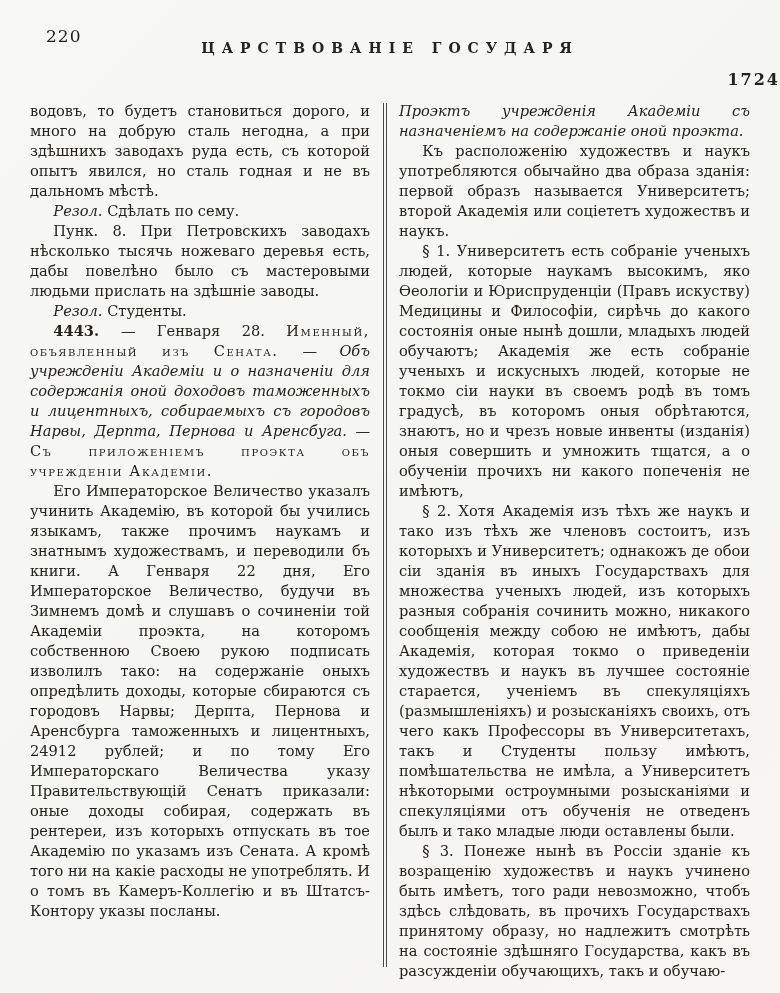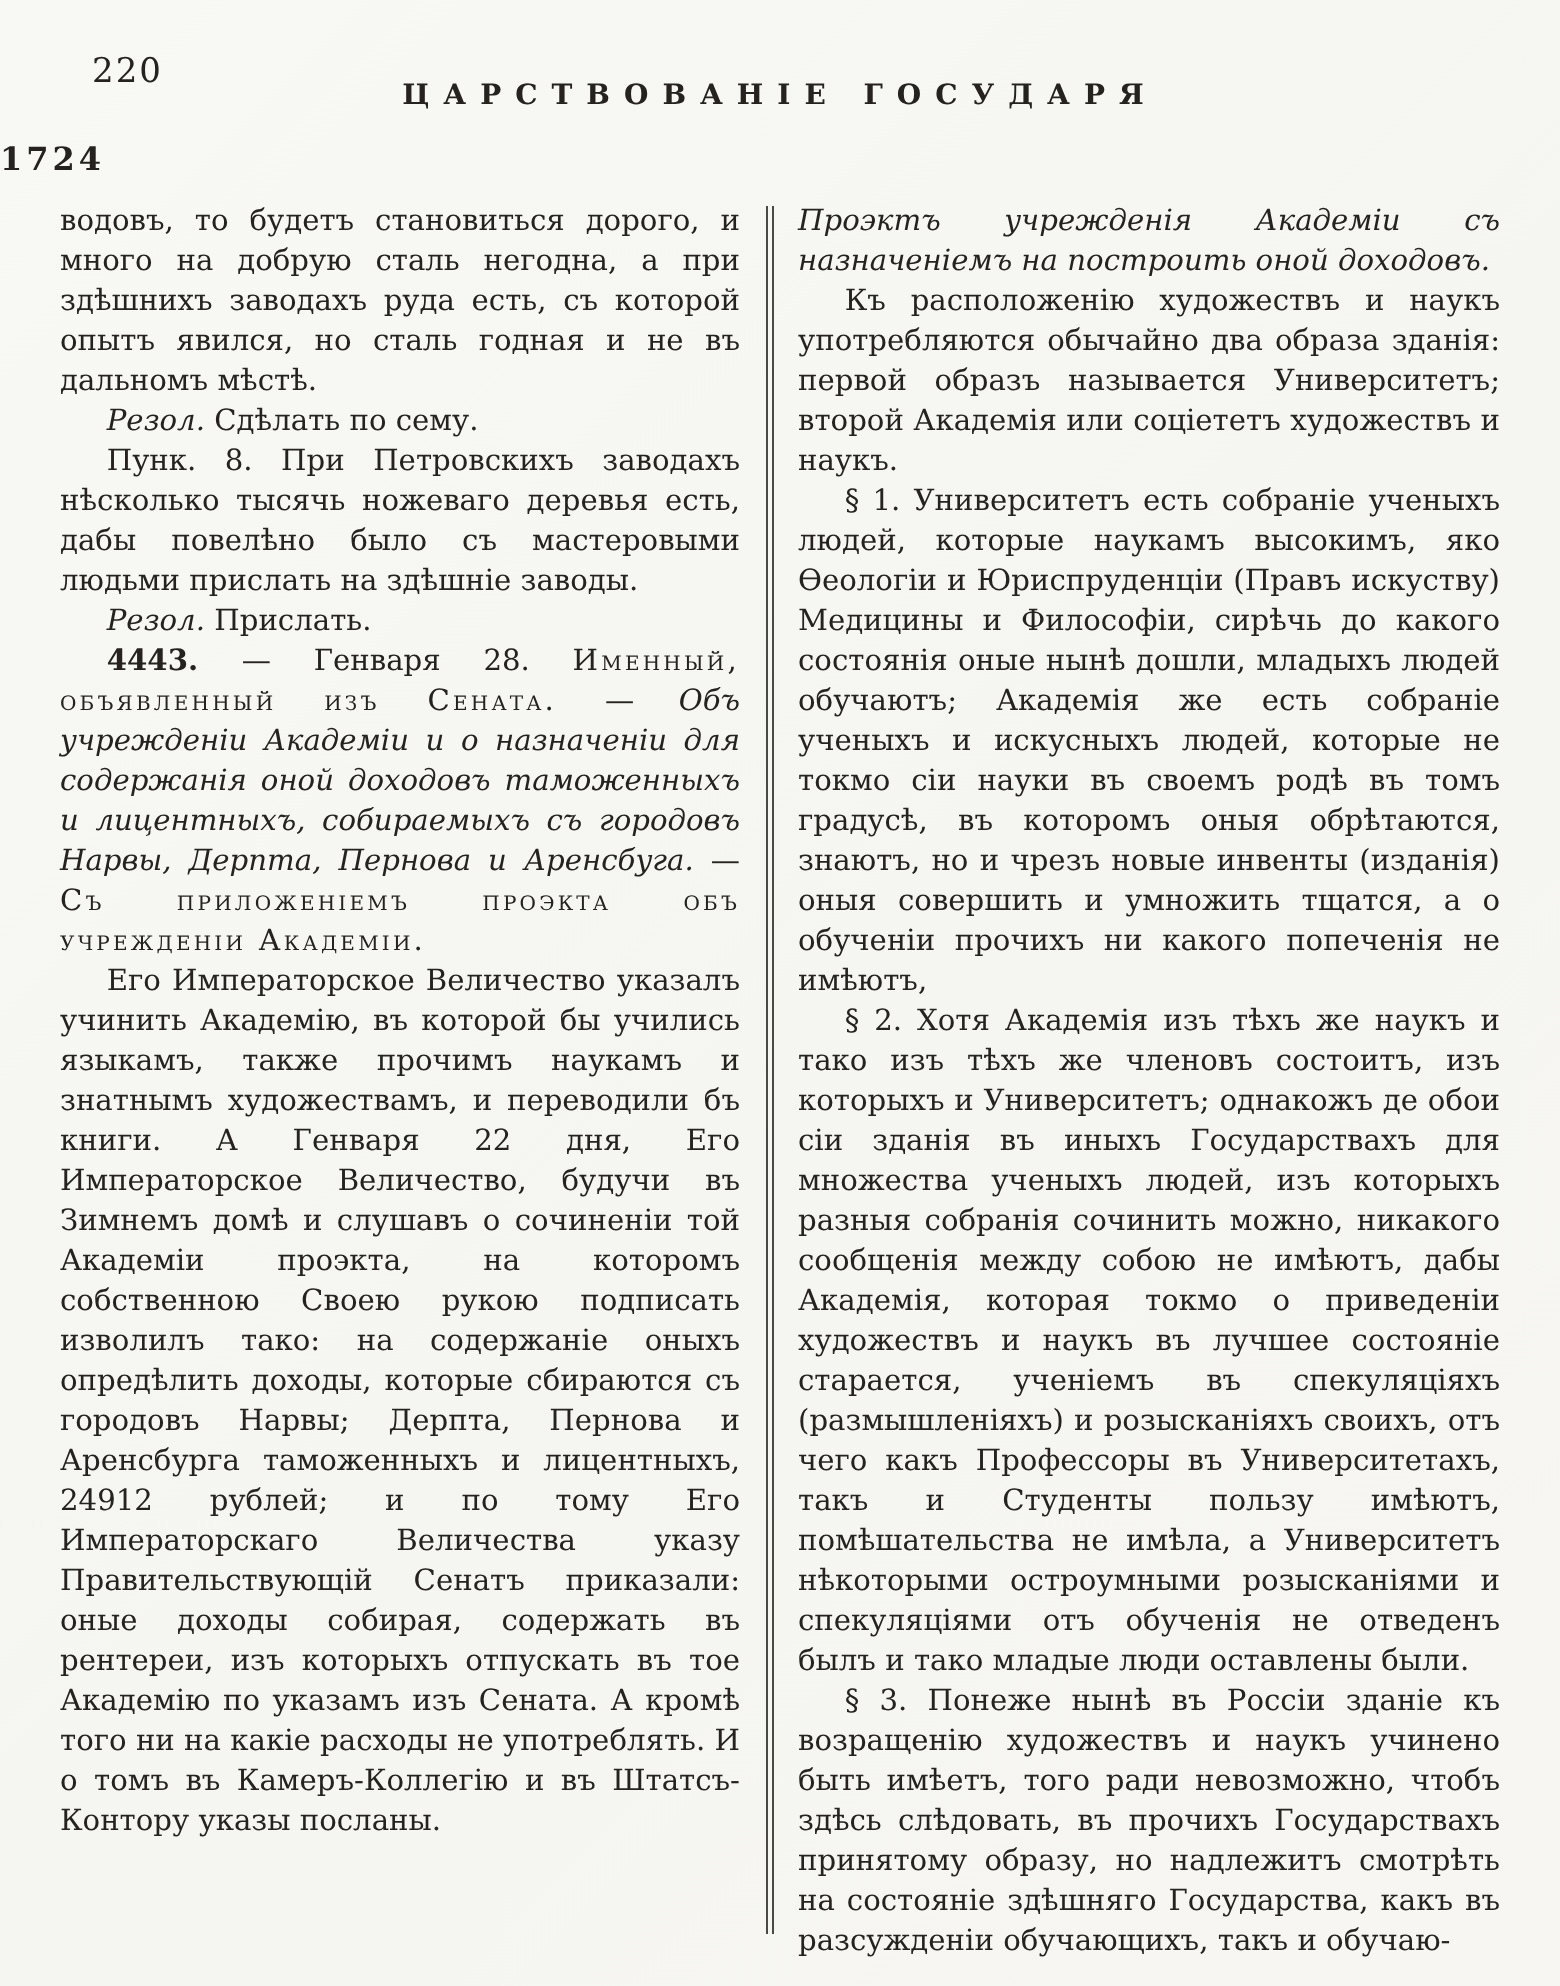--- a/index.html
+++ b/index.html
@@ -35,21 +35,21 @@
     font-size: 14px;
     font-weight: bold;
     letter-spacing: 7px;
     white-space: nowrap;
   }
   .running-year {
     position: absolute;
     top: 70px;
     left: 0;
     width: 100%;
-    text-align: left;
+    text-align: right;
     font-size: 16px;
     font-weight: bold;
     letter-spacing: 2px;
   }
   .columns {
     position: absolute;
     top: 101px;
     left: 30px;
     width: 720px;
     display: flex;
@@ -95,29 +95,29 @@
   <div class="page-number">220</div>
   <div class="running-head">ЦАРСТВОВАНІЕ ГОСУДАРЯ</div>
   <div class="running-year">1724</div>
 
   <div class="columns">
 
     <div class="col col-left">
       <p class="para noindent">водовъ, то будетъ становиться дорого, и много на добрую сталь негодна, а при здѣшнихъ заводахъ руда есть, съ которой опытъ явился, но сталь годная и не въ дальномъ мѣстѣ.</p>
       <p class="para"><span class="italic">Резол.</span><span> Сдѣлать по сему.</span></p>
       <p class="para">Пунк. 8. При Петровскихъ заводахъ нѣсколько тысячь ножеваго деревья есть, дабы повелѣно было съ мастеровыми людьми прислать на здѣшніе заводы.</p>
-      <p class="para"><span class="italic">Резол.</span><span> Прислать.</span></p>
+      <p class="para"><span class="italic">Резол.</span><span> Студенты.</span></p>
       <p class="para"><span class="entry-num">4443. </span><span>— Генваря 28. </span><span class="spaced-caps">Именный, объявленный изъ Сената. </span><span>— </span><span class="italic">Объ учрежденіи Академіи и о назначеніи для содержанія оной доходовъ таможенныхъ и лицентныхъ, собираемыхъ съ городовъ Нарвы, Дерпта, Пернова и Аренсбуга. </span><span>— </span><span class="spaced-caps">Съ приложеніемъ проэкта объ учрежденіи Академіи.</span></p>
       <p class="para">Его Императорское Величество указалъ учинить Академію, въ которой бы учились языкамъ, также прочимъ наукамъ и знатнымъ художествамъ, и переводили бъ книги. А Генваря 22 дня, Его Императорское Величество, будучи въ Зимнемъ домѣ и слушавъ о сочиненіи той Академіи проэкта, на которомъ собственною Своею рукою подписать изволилъ тако: на содержаніе оныхъ опредѣлить доходы, которые сбираются съ городовъ Нарвы; Дерпта, Пернова и Аренсбурга таможенныхъ и лицентныхъ, 24912 рублей; и по тому Его Императорскаго Величества указу Правительствующій Сенатъ приказали: оные доходы собирая, содержать въ рентереи, изъ которыхъ отпускать въ тое Академію по указамъ изъ Сената. А кромѣ того ни на какіе расходы не употреблять. И о томъ въ Камеръ-Коллегію и въ Штатсъ-Контору указы посланы.</p>
     </div>
 
     <div class="divider"></div>
 
     <div class="col col-right">
-      <p class="proj-heading">Проэктъ учрежденія Академіи съ назначеніемъ на построить оной доходовъ.</p>
+      <p class="proj-heading">Проэктъ учрежденія Академіи съ назначеніемъ на содержаніе оной проэкта.</p>
       <p class="para">Къ расположенію художествъ и наукъ употребляются обычайно два образа зданія: первой образъ называется Университетъ; второй Академія или соціететъ художествъ и наукъ.</p>
       <p class="para">§ 1. Университетъ есть собраніе ученыхъ людей, которые наукамъ высокимъ, яко Ѳеологіи и Юриспруденціи (Правъ искуству) Медицины и Философіи, сирѣчь до какого состоянія оные нынѣ дошли, младыхъ людей обучаютъ; Академія же есть собраніе ученыхъ и искусныхъ людей, которые не токмо сіи науки въ своемъ родѣ въ томъ градусѣ, въ которомъ оныя обрѣтаются, знаютъ, но и чрезъ новые инвенты (изданія) оныя совершить и умножить тщатся, а о обученіи прочихъ ни какого попеченія не имѣютъ,</p>
       <p class="para">§ 2. Хотя Академія изъ тѣхъ же наукъ и тако изъ тѣхъ же членовъ состоитъ, изъ которыхъ и Университетъ; однакожъ де обои сіи зданія въ иныхъ Государствахъ для множества ученыхъ людей, изъ которыхъ разныя собранія сочинить можно, никакого сообщенія между собою не имѣютъ, дабы Академія, которая токмо о приведеніи художествъ и наукъ въ лучшее состояніе старается, ученіемъ въ спекуляціяхъ (размышленіяхъ) и розысканіяхъ своихъ, отъ чего какъ Профессоры въ Университетахъ, такъ и Студенты пользу имѣютъ, помѣшательства не имѣла, а Университетъ нѣкоторыми остроумными розысканіями и спекуляціями отъ обученія не отведенъ былъ и тако младые люди оставлены были.</p>
       <p class="para">§ 3. Понеже нынѣ въ Россіи зданіе къ возращенію художествъ и наукъ учинено быть имѣетъ, того ради невозможно, чтобъ здѣсь слѣдовать, въ прочихъ Государствахъ принятому образу, но надлежитъ смотрѣть на состояніе здѣшняго Государства, какъ въ разсужденіи обучающихъ, такъ и обучаю-</p>
     </div>
 
   </div>
 
 </div>
 

